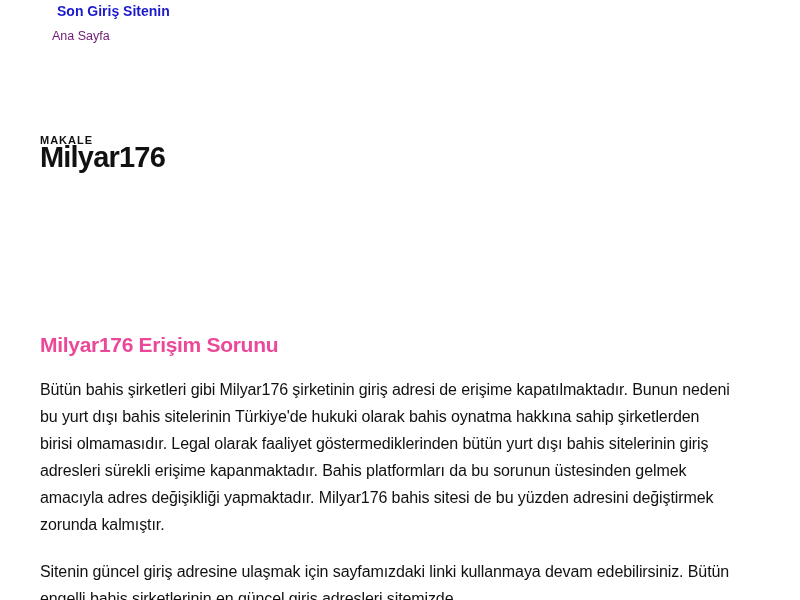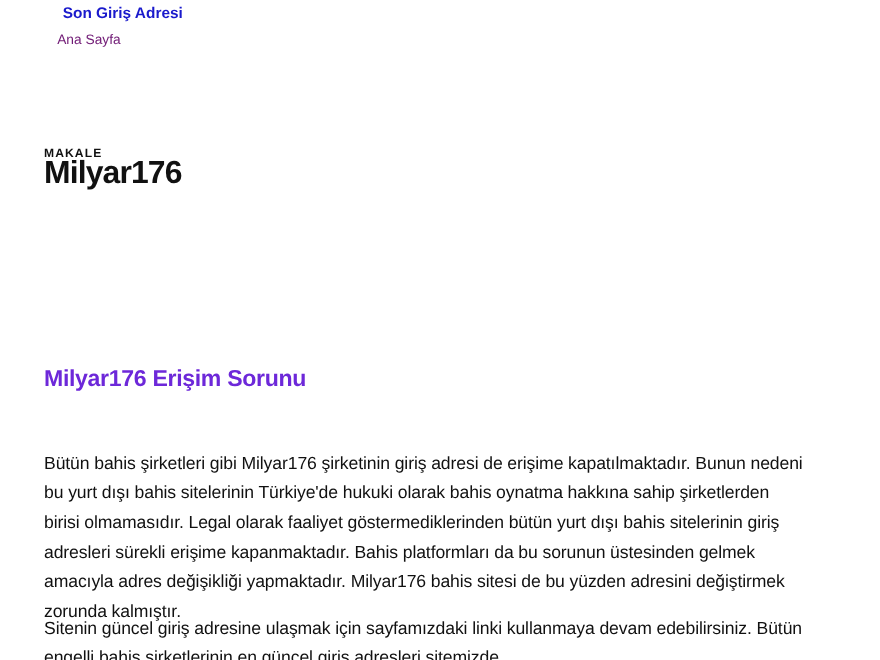--- a/index.html
+++ b/index.html
@@ -1,29 +1,29 @@
 <!DOCTYPE html>
 <html><head>
 <meta charset="utf-8">
 <style>
   html, body { margin:0; padding:0; background:#ffffff; width:800px; height:600px; overflow:hidden; }
   body { font-family: "Liberation Sans", "DejaVu Sans", sans-serif; color:#111; position:relative; }
   .site-title { position:absolute; left:57px; top:3px; font-size:14px; font-weight:700; color:#1a1acc; text-decoration:none; }
   .nav-home { position:absolute; left:52px; top:29px; font-size:12.5px; color:#701a75; text-decoration:none; }
   .category { position:absolute; left:40px; top:110px; font-size:11px; font-weight:700; letter-spacing:1px; color:#111;margin-top:24px; }
   .post-title { position:absolute; left:40px; top:141px; margin:0; font-size:29px; font-weight:700; letter-spacing:-0.8px; color:#111; }
-  .section-heading { position:absolute; left:40px; top:333px; margin:0; font-size:21px; font-weight:700; letter-spacing:-0.3px; color:#6d28d9; }
+  .section-heading { position:absolute; left:40px; top:333px; margin:0; font-size:21px; font-weight:700; letter-spacing:-0.3px; color:#ec4899; }
   .para { position:absolute; left:40px; width:690px; margin:0; font-size:16px; line-height:27px; color:#111; letter-spacing:-0.1px; }
-  .p1 { top:376px;margin-top:32px; }
+  .p1 { top:376px; }
   .p2 { top:558px; }
 </style>
 </head>
 <body>
 
-<a class="site-title">Son Giriş Adresi</a>
+<a class="site-title">Son Giriş Sitenin</a>
 <a class="nav-home">Ana Sayfa</a>
 
 <div class="category">MAKALE</div>
 <h1 class="post-title">Milyar176</h1>
 
 <h2 class="section-heading">Milyar176 Erişim Sorunu</h2>
 <p class="para p1">Bütün bahis şirketleri gibi Milyar176 şirketinin giriş adresi de erişime kapatılmaktadır. Bunun nedeni bu yurt dışı bahis sitelerinin Türkiye'de hukuki olarak bahis oynatma hakkına sahip şirketlerden birisi olmamasıdır. Legal olarak faaliyet göstermediklerinden bütün yurt dışı bahis sitelerinin giriş adresleri sürekli erişime kapanmaktadır. Bahis platformları da bu sorunun üstesinden gelmek amacıyla adres değişikliği yapmaktadır. Milyar176 bahis sitesi de bu yüzden adresini değiştirmek zorunda kalmıştır.</p>
 <p class="para p2">Sitenin güncel giriş adresine ulaşmak için sayfamızdaki linki kullanmaya devam edebilirsiniz. Bütün engelli bahis şirketlerinin en güncel giriş adresleri sitemizde</p>
 
 </body></html>

